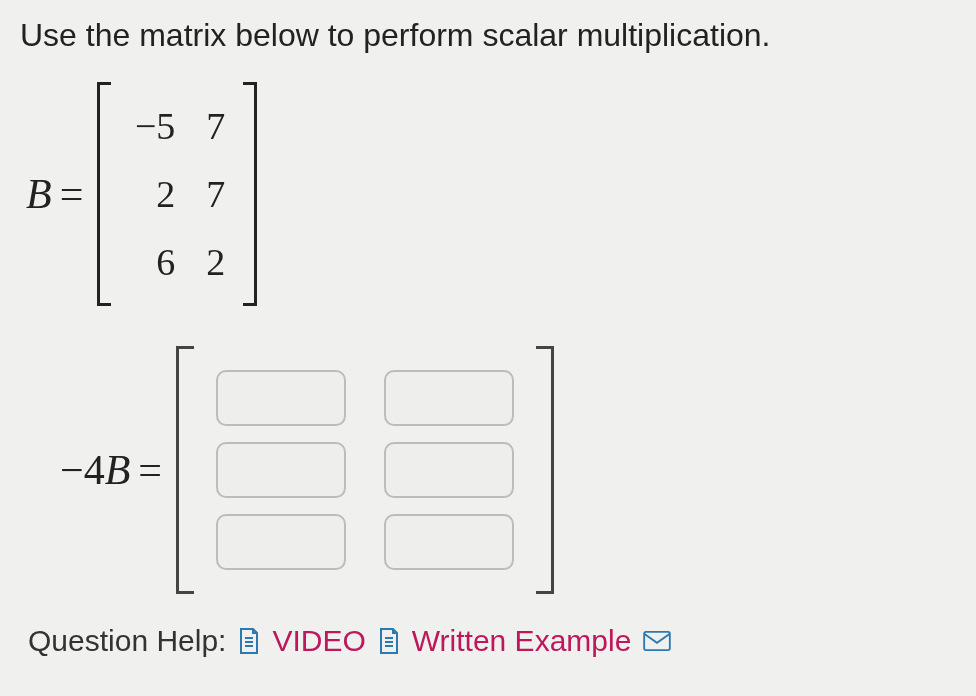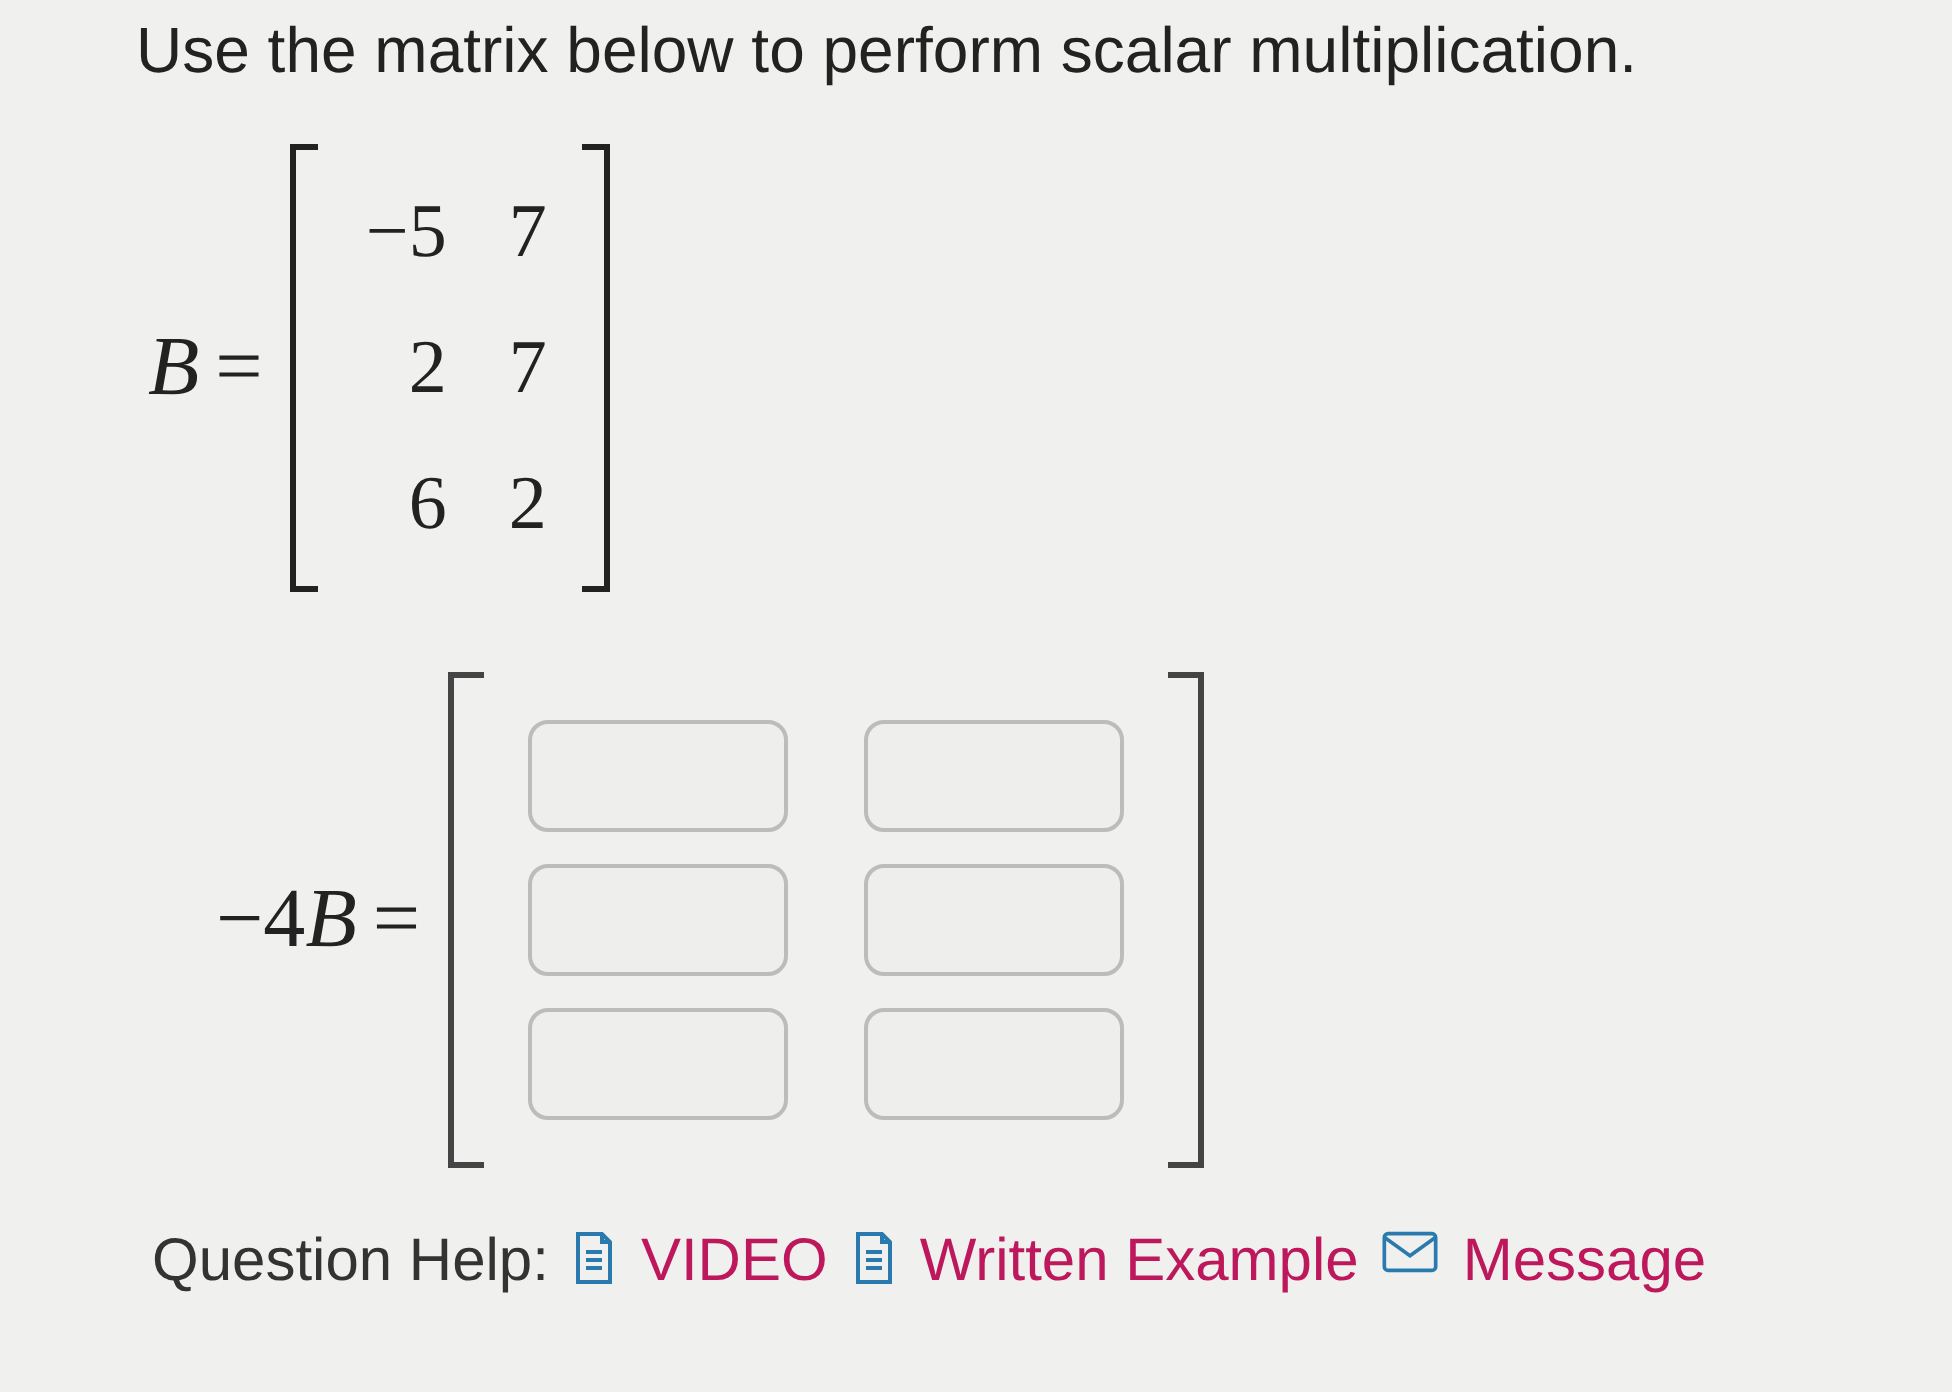--- a/index.html
+++ b/index.html
@@ -6,22 +6,21 @@
   body {
     margin: 0;
     padding: 0;
     font-family: Georgia, 'Times New Roman', serif;
     background: #f0f0ee;
     width: 976px;
     height: 696px;
     overflow: hidden;
   }
   .container {
-    padding: 7px 20px 0 20px;
-    margin-left: 48px;
+    padding: 17px 20px 0 20px;
   }
   .prompt {
     font-size: 32px;
     color: #222;
     margin-bottom: 28px;
     font-family: 'Helvetica Neue', Arial, sans-serif;
     font-weight: 400;
   }
   .math-row {
     display: flex;
@@ -118,21 +117,21 @@
     font-size: 26px;
     text-align: center;
     padding: 0 8px;
     outline: none;
   }
   .help-row {
     font-family: 'Helvetica Neue', Arial, sans-serif;
     font-size: 30px;
     color: #333;
     display: flex;
-    align-items: flex-start;
+    align-items: center;
     gap: 10px;
     margin-left: 8px;
     margin-top: 10px;
   }
   .doc-icon {
     display: inline-flex;
     align-items: center;
     justify-content: center;
     width: 26px;
     height: 30px;
@@ -225,16 +224,15 @@
       </svg>
     </span>
     <span class="link-text">Written Example</span>
 
     <span class="mail-icon">
       <svg viewBox="0 0 32 24" width="30" height="22" fill="none" stroke="currentColor" stroke-width="2">
         <rect x="2" y="2" width="28" height="20" rx="2"></rect>
         <path d="M2 4 L16 14 L30 4"></path>
       </svg>
     </span>
-    <span class="link-text">Message</span>
   </div>
 
 </div>
 
 </body></html>

